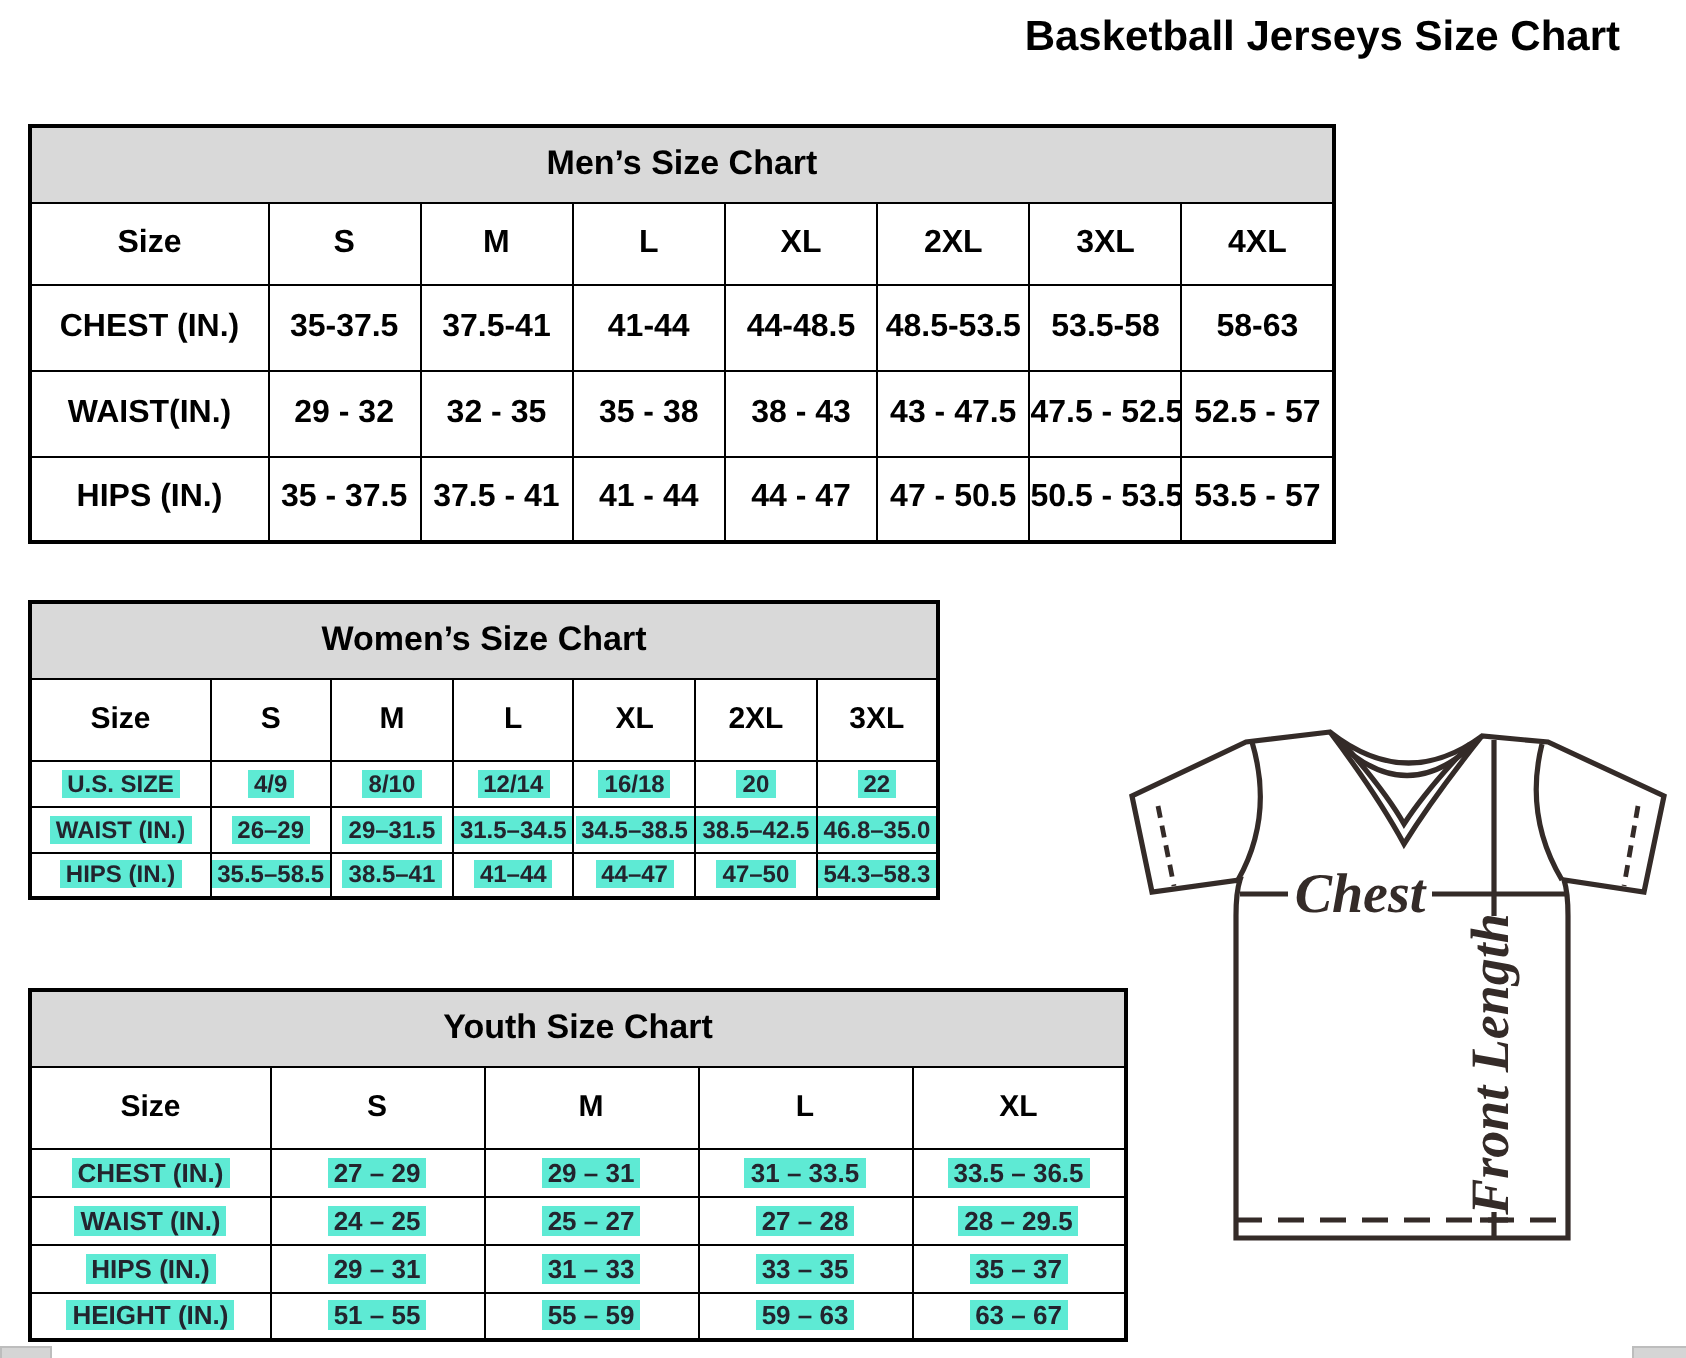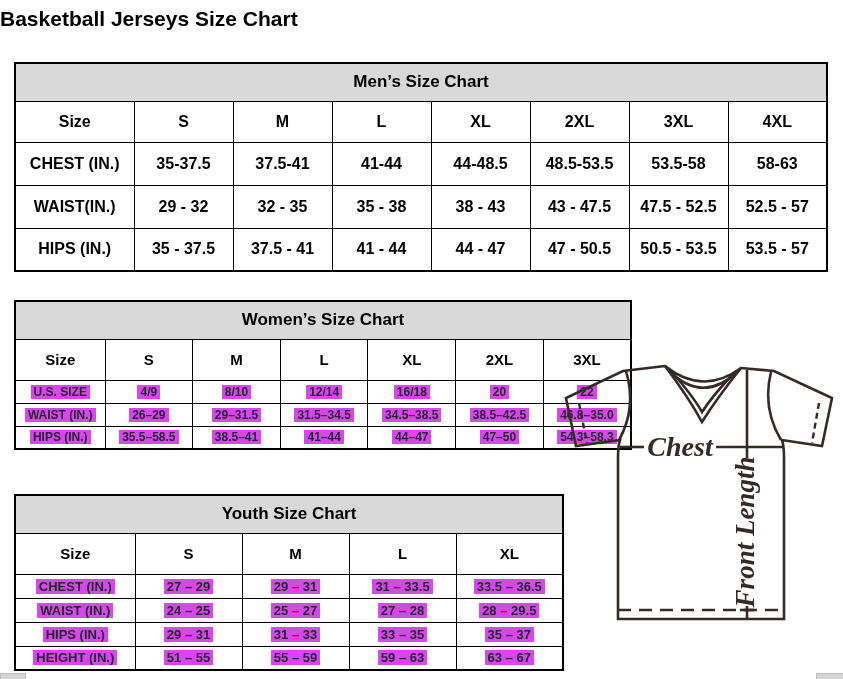--- a/index.html
+++ b/index.html
@@ -1,51 +1,51 @@
 <!DOCTYPE html>
 <html><head>
 <meta charset="utf-8">
 <style>
   html,body{margin:0;padding:0;}
   body{
     width:843px;height:679px;position:relative;overflow:hidden;
     background:#ffffff;font-family:"Liberation Sans",sans-serif;
   }
   .page-title{
-    position:absolute;top:7px;left:0;width:810px;text-align:left;
+    position:absolute;top:7px;left:0;width:810px;text-align:right;
     font-size:21px;font-weight:bold;color:#000;
   }
   table.t{
     border-collapse:collapse;position:absolute;background:#fff;
     table-layout:fixed;font-weight:bold;border:2px solid #000;
   }
   table.t td{
     border:1px solid #000;text-align:center;vertical-align:middle;
     padding:0;overflow:hidden;white-space:nowrap;
   }
   
-  .mens{left:14px;top:62px;width:814px;color:#000;padding-left:45px;}
+  .mens{left:14px;top:62px;width:654px;color:#000;padding-left:45px;}
   .mens td{border-width:2px;font-size:16px;}
   
   .small{color:#23242e;}
   .small td{font-size:12px;}
   .youth td{font-size:13px;}
   td.sec{
     background:#d9d9d9;font-size:17px;color:#000;
   }
   tr.h-sec{height:38px;}
   tr.h-size{height:41px;}
   tr.h-val-m{height:43px;}
   tr.h-val-s{height:23px;}
   tr.h-val-y{height:24px;}
   td.size-row{font-size:16px;color:#000;margin-top:26px;}
   .small td.size-row{font-size:15px;}
-  .womens{left:14px;top:300px;width:618px;}
+  .womens{left:14px;top:300px;width:456px;}
   .youth{left:14px;top:494px;width:550px;}
-  .hl{background:#d946ef;padding:0 3px;}
+  .hl{background:#5eead4;padding:0 3px;}
   
   .jersey{position:absolute;left:556px;top:358px;width:286px;height:270px;}
   .jersey path,.jersey line{fill:none;stroke:#342b28;stroke-width:2.6;}
   .jersey .dash{stroke-dasharray:6 4;stroke-width:2.4;}
   .jersey .hemdash{stroke-dasharray:13 8;stroke-width:2.6;}
   .jersey text{
     fill:#342b28;font-family:"Liberation Serif",serif;
     font-weight:bold;font-style:italic;
   }
   

